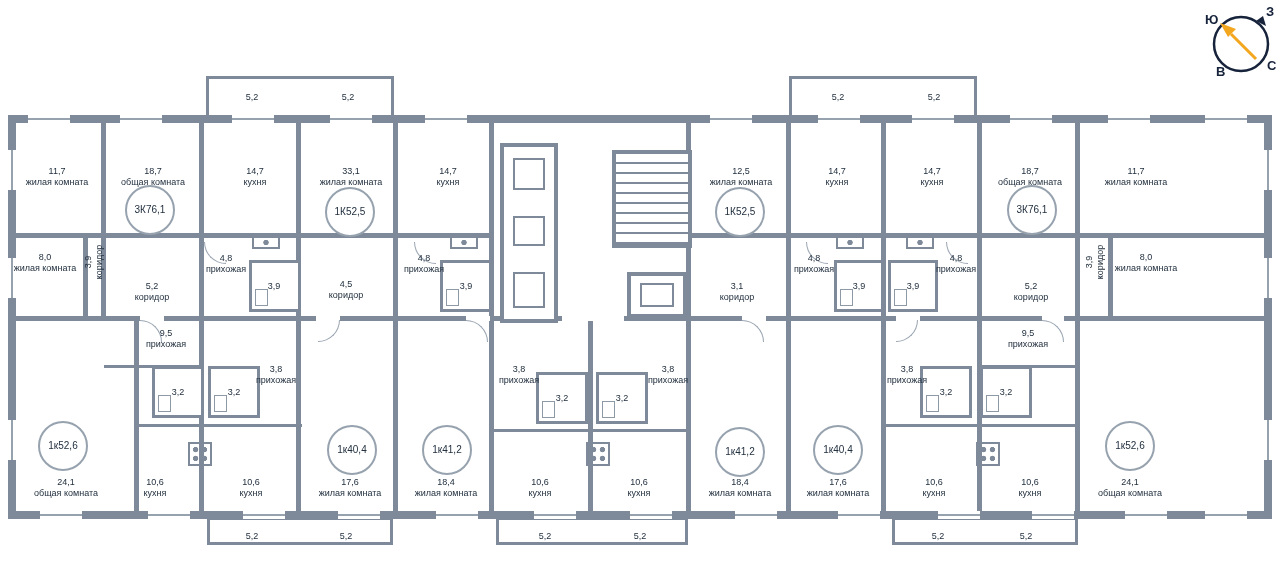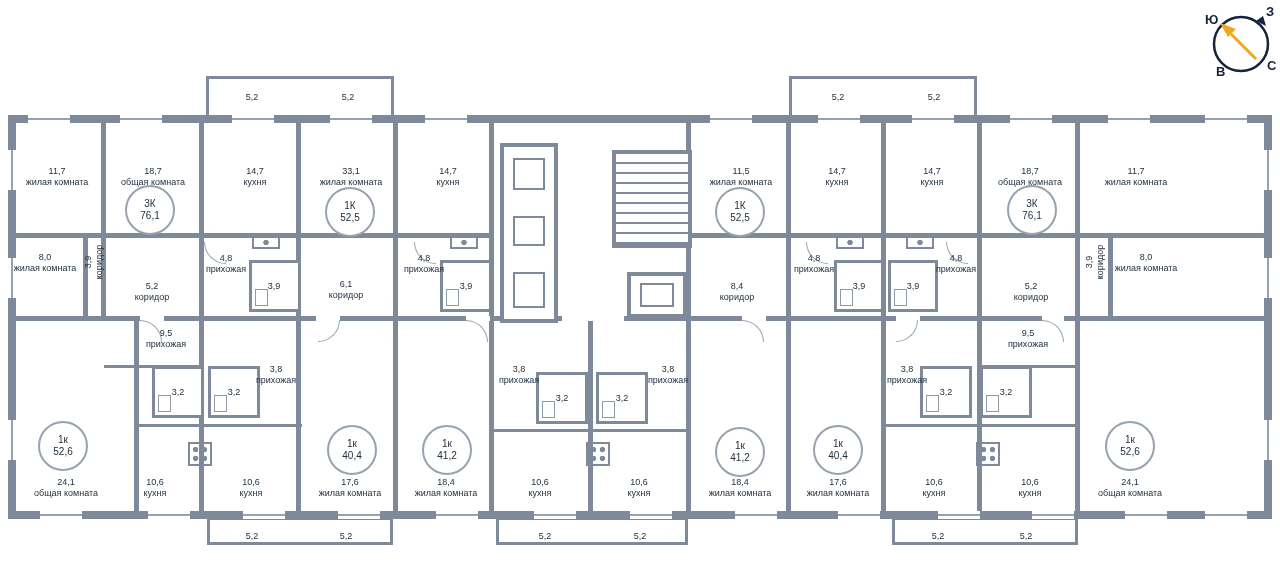--- a/index.html
+++ b/index.html
@@ -24,21 +24,21 @@
        radial-gradient(circle at 28% 72%,#7e8a99 2.4px,transparent 3px),
        radial-gradient(circle at 72% 72%,#7e8a99 2.4px,transparent 3px);}
   .sink{position:absolute;border:2px solid #7e8a99;box-sizing:border-box;
        background:radial-gradient(circle at 50% 50%,#7e8a99 2.4px,transparent 3px);}
   .room-label{position:absolute;transform:translate(-50%,-50%);text-align:center;
        color:#22303f;font-size:9px;line-height:10.5px;max-width:68px;white-space:normal;}
   .room-label.vertical{transform:translate(-50%,-50%) rotate(-90deg);white-space:nowrap;max-width:none;}
   .room-label .area{display:block;}
   .unit{position:absolute;width:46px;height:46px;border:2px solid #97a2af;border-radius:50%;
        background:#fff;transform:translate(-50%,-50%);color:#22303f;font-size:10px;line-height:12px;
-       display:flex;flex-direction:column;align-items:center;justify-content:center;}
+       display:flex;flex-direction:row;align-items:center;justify-content:center;}
   .bal-label{position:absolute;transform:translate(-50%,-50%);font-size:9px;color:#22303f;}
   #compass{position:absolute;left:1203px;top:4px;width:76px;height:76px;}
   #compass .letter{position:absolute;font-size:13px;font-weight:bold;color:#16233b;}
   #compass .pos-s{left:2px;top:8px;}
   #compass .pos-w{left:63px;top:0px;}
   #compass .pos-e{left:13px;top:60px;}
   #compass .pos-n{left:64px;top:54px;}
 </style>
 </head>
 <body>
@@ -209,38 +209,38 @@
       <div class="sink" style="left: 836px; top: 236px; width: 28px; height: 13px;"></div>
       <div class="sink" style="left: 906px; top: 236px; width: 28px; height: 13px;"></div>
     </div>
 
   <div id="labels">
       <div class="room-label" style="left: 57px; top: 176px;"><span class="area">11,7</span><span>жилая комната</span></div>
       <div class="room-label" style="left: 153px; top: 176px;"><span class="area">18,7</span><span>общая комната</span></div>
       <div class="room-label" style="left: 255px; top: 176px;"><span class="area">14,7</span><span>кухня</span></div>
       <div class="room-label" style="left: 351px; top: 176px;"><span class="area">33,1</span><span>жилая комната</span></div>
       <div class="room-label" style="left: 448px; top: 176px;"><span class="area">14,7</span><span>кухня</span></div>
-      <div class="room-label" style="left: 741px; top: 176px;"><span class="area">11,5</span><span>жилая комната</span></div>
+      <div class="room-label" style="left: 741px; top: 176px;"><span class="area">12,5</span><span>жилая комната</span></div>
       <div class="room-label" style="left: 837px; top: 176px;"><span class="area">14,7</span><span>кухня</span></div>
       <div class="room-label" style="left: 932px; top: 176px;"><span class="area">14,7</span><span>кухня</span></div>
       <div class="room-label" style="left: 1030px; top: 176px;"><span class="area">18,7</span><span>общая комната</span></div>
       <div class="room-label" style="left: 1136px; top: 176px;"><span class="area">11,7</span><span>жилая комната</span></div>
       <div class="room-label" style="left: 45px; top: 262px;"><span class="area">8,0</span><span>жилая комната</span></div>
       <div class="room-label vertical" style="left: 93px; top: 262px;"><span class="area">3,9</span><span>коридор</span></div>
       <div class="room-label" style="left: 152px; top: 291px;"><span class="area">5,2</span><span>коридор</span></div>
       <div class="room-label" style="left: 226px; top: 263px;"><span class="area">4,8</span><span>прихожая</span></div>
       <div class="room-label" style="left: 274px; top: 286px;">
         <span class="area">3,9</span>
       </div>
-      <div class="room-label" style="left: 346px; top: 289px;"><span class="area">6,1</span><span>коридор</span></div>
+      <div class="room-label" style="left: 346px; top: 289px;"><span class="area">4,5</span><span>коридор</span></div>
       <div class="room-label" style="left: 424px; top: 263px;"><span class="area">4,8</span><span>прихожая</span></div>
       <div class="room-label" style="left: 466px; top: 286px;">
         <span class="area">3,9</span>
       </div>
-      <div class="room-label" style="left: 737px; top: 291px;"><span class="area">8,4</span><span>коридор</span></div>
+      <div class="room-label" style="left: 737px; top: 291px;"><span class="area">3,1</span><span>коридор</span></div>
       <div class="room-label" style="left: 814px; top: 263px;"><span class="area">4,8</span><span>прихожая</span></div>
       <div class="room-label" style="left: 859px; top: 286px;">
         <span class="area">3,9</span>
       </div>
       <div class="room-label" style="left: 913px; top: 286px;">
         <span class="area">3,9</span>
       </div>
       <div class="room-label" style="left: 956px; top: 263px;"><span class="area">4,8</span><span>прихожая</span></div>
       <div class="room-label" style="left: 1031px; top: 291px;"><span class="area">5,2</span><span>коридор</span></div>
       <div class="room-label vertical" style="left: 1094px; top: 262px;"><span class="area">3,9</span><span>коридор</span></div>

